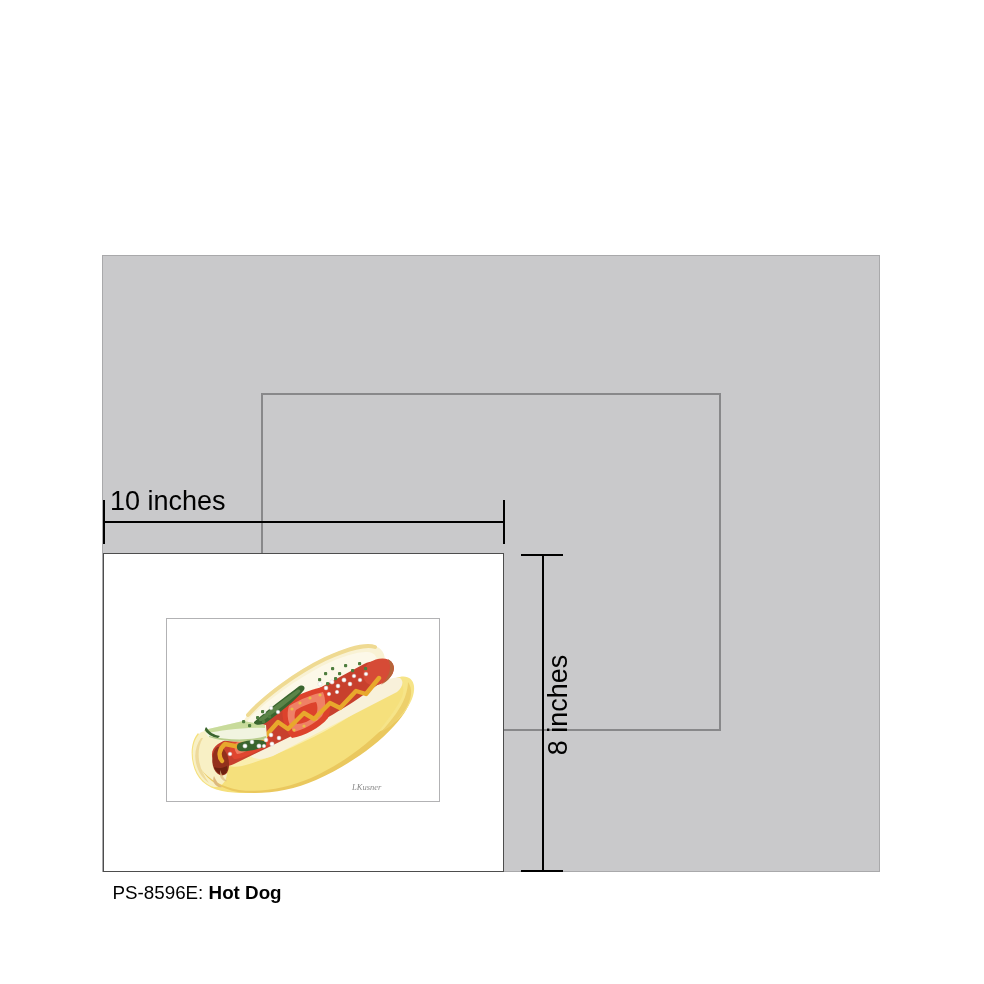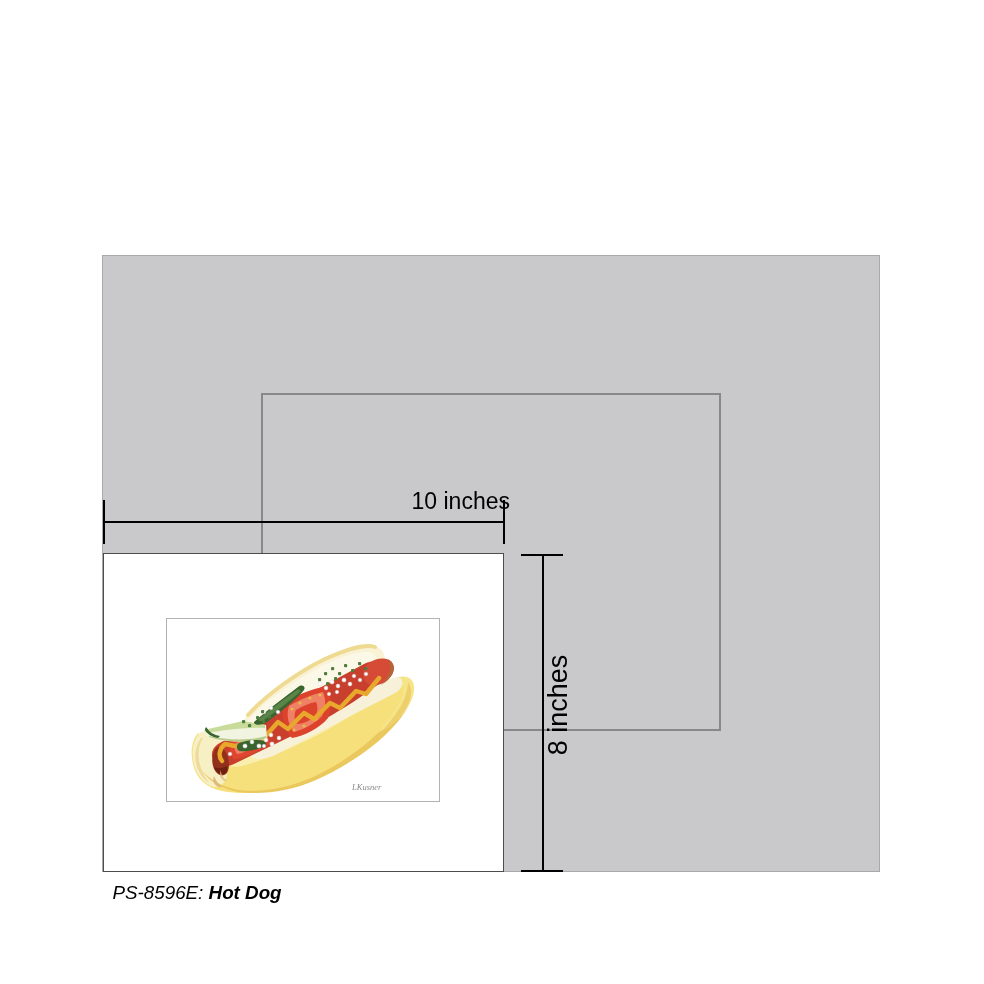--- a/index.html
+++ b/index.html
@@ -141,23 +141,23 @@
 
   <text x="184" y="170" font-family="Liberation Serif" font-style="italic" font-size="8.5" fill="#8a8a8a">LKusner</text>
 </svg>
 
 <div class="abs" style="left:104px;top:520.5px;width:400px;height:2px;background:#000;"></div>
 
 <div class="abs" style="left:103px;top:499.5px;width:2px;height:44px;background:#000;"></div>
 
 <div class="abs" style="left:503px;top:499.5px;width:2px;height:44px;background:#000;"></div>
 
-<div class="abs" style="left:110px;top:488px;width:400px;height:27px;line-height:27px;font-size:23px;color:#000;text-align:right;">10 inches</div>
+<div class="abs" style="left:110px;top:488px;width:400px;height:27px;line-height:27px;font-size:27px;color:#000;text-align:left;">10 inches</div>
 
 <div class="abs" style="left:541.5px;top:554px;width:2px;height:316px;background:#000;"></div>
 
 <div class="abs" style="left:521px;top:553.5px;width:42px;height:2px;background:#000;"></div>
 
 <div class="abs" style="left:521px;top:869.5px;width:42px;height:2px;background:#000;"></div>
 
 <div class="abs" style="left:545px;top:864px;width:318px;height:27px;line-height:27px;font-size:27px;color:#000;text-align:center;transform-origin:0 0;transform:rotate(-90deg);">8 inches</div>
 
-<div class="abs" style="left:112.5px;top:882px;font-size:18.8px;color:#000;font-style:italic;">PS-8596E:&nbsp;<b>Hot Dog</b></div>
+<div class="abs" style="left:112.5px;top:882px;font-size:18.8px;color:#000;">PS-8596E:&nbsp;<b>Hot Dog</b></div>
 
 </body></html>

